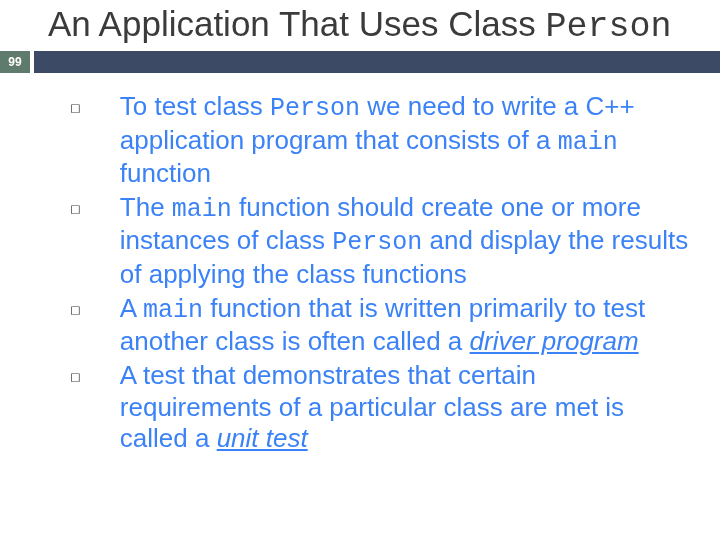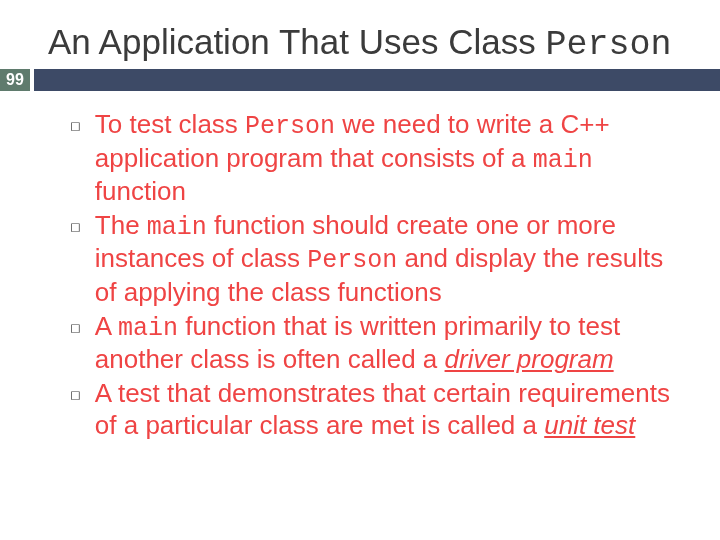--- a/index.html
+++ b/index.html
@@ -5,42 +5,42 @@
   * { margin: 0; padding: 0; box-sizing: border-box; }
   body {
     width: 720px;
     height: 540px;
     background: #ffffff;
     font-family: Arial, Helvetica, sans-serif;
     position: relative;
     overflow: hidden;
   }
   .title-area {
-    padding: 22px 0 0 48px;
+    padding: 4px 0 0 48px;
   }
   .title {
     font-size: 35px;
     color: #3b3b3b;
     line-height: 1.15;
     font-weight: 400;
   }
   .title .mono {
     font-family: "Courier New", Courier, monospace;
     font-size: 35px;
   }
   .divider-row {
     display: flex;
     align-items: stretch;
     height: 22px;
     margin-top: 4px;
   }
   .page-badge {
     background: #5f7b6d;
     color: #ffffff;
-    font-size: 16px;
+    font-size: 12px;
     font-weight: bold;
     width: 30px;
     display: flex;
     align-items: center;
     justify-content: center;
   }
   .divider-bar {
     background: #3d4a66;
     flex: 1;
     margin-left: 4px;
@@ -56,22 +56,23 @@
   .bullet-marker {
     font-size: 13px;
     color: #3b3b3b;
     margin-right: 14px;
     margin-top: 10px;
     line-height: 1;
     flex-shrink: 0;
   }
   .bullet-text {
     font-size: 26px;
-    color: #ef4444;
+    color: #3b82f6;
     line-height: 1.22;
+    margin-left: 25px;
   }
   .bullet-text .mono {
     font-family: "Courier New", Courier, monospace;
     font-size: 25px;
   }
   .bullet-text .italic {
     font-style: italic;
     text-decoration: underline;
   }
 </style>

